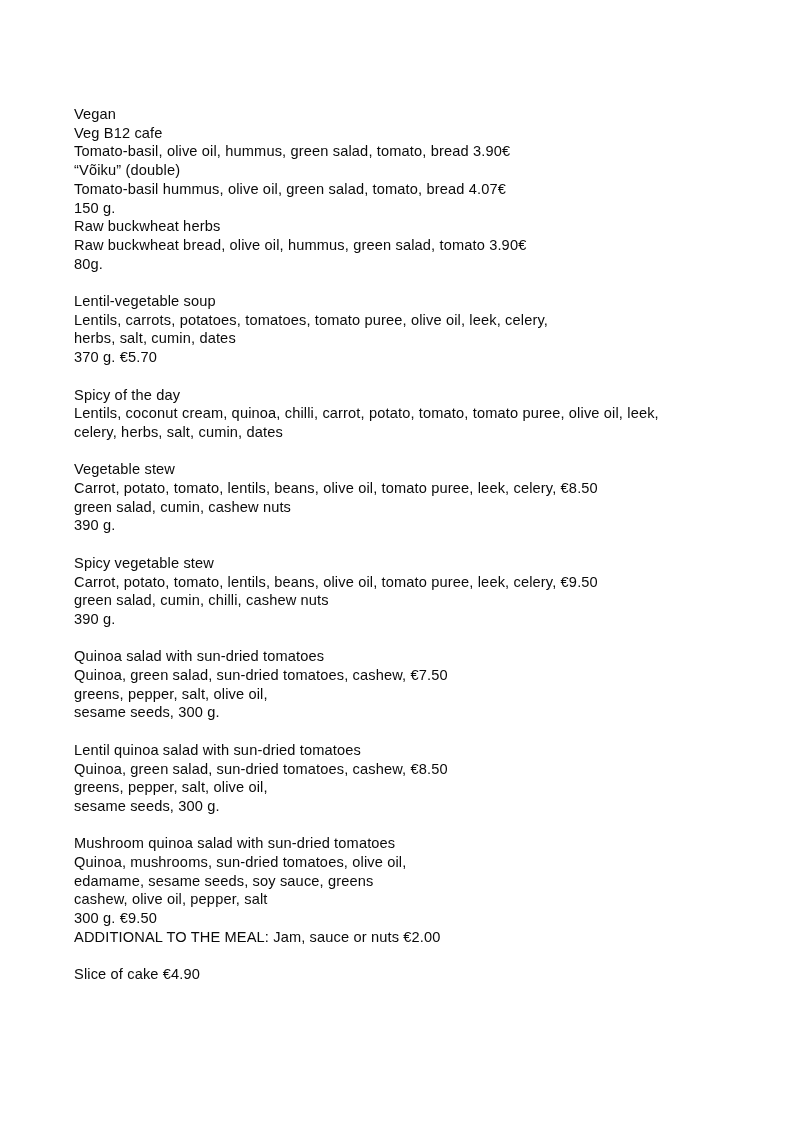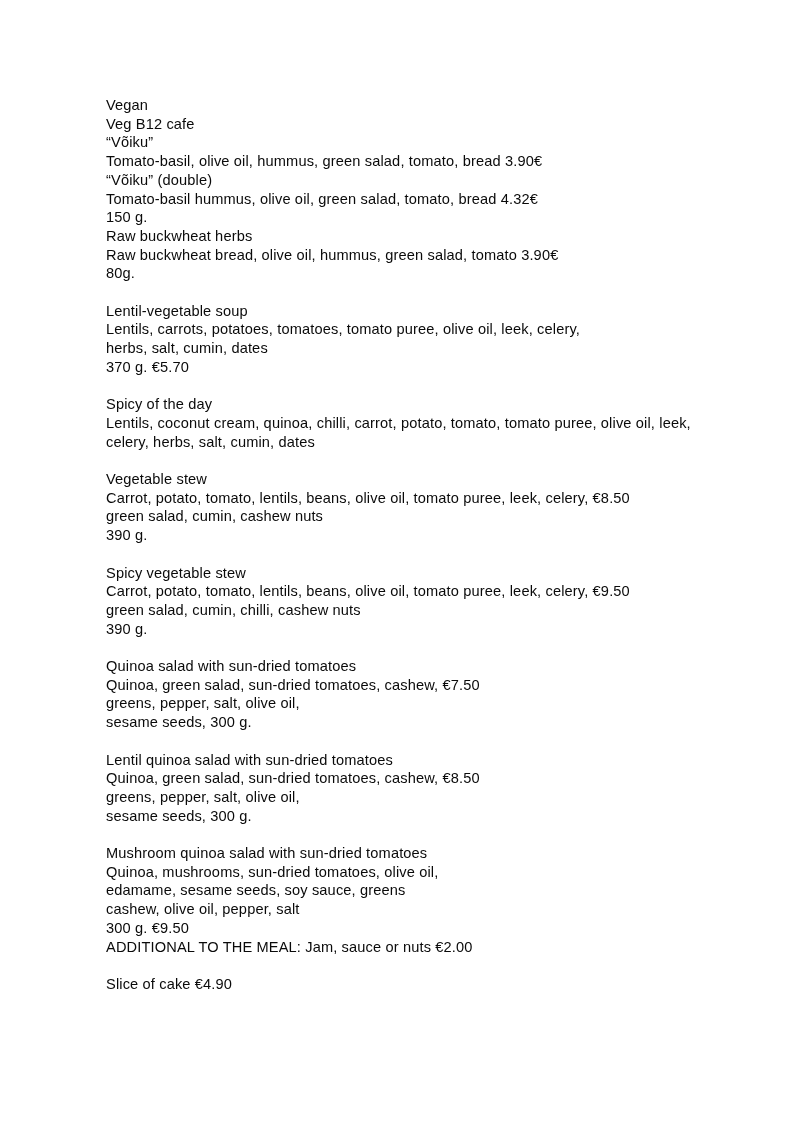--- a/index.html
+++ b/index.html
@@ -17,23 +17,22 @@
   .page {
     position: relative;
     width: 793px;
     height: 1122px;
     box-sizing: border-box;
     background: #ffffff;
   }
   .content {
     position: absolute;
     left: 74px;
-    top: 96px;
+    top: 105px;
     width: 660px;
-    margin-left: 32px;
   }
   .line {
     font-size: 14.6px;
     line-height: 18.7px;
     white-space: pre-wrap;
     letter-spacing: 0.01em;
     color: #0a0a0a;
   }
   .spacer {
     height: 18.7px;
@@ -44,24 +43,23 @@
 
 <div class="page">
   <div class="content">
 
     <div>
       <div class="line">Vegan</div>
       <div class="line">Veg B12 cafe</div>
     </div>
 
     <div>
-      <div class="line">“Võiku”</div>
       <div class="line">Tomato-basil, olive oil, hummus, green salad, tomato, bread 3.90€</div>
       <div class="line">“Võiku” (double)</div>
-      <div class="line">Tomato-basil hummus, olive oil, green salad, tomato, bread 4.32€</div>
+      <div class="line">Tomato-basil hummus, olive oil, green salad, tomato, bread 4.07€</div>
       <div class="line">150 g.</div>
       <div class="line">Raw buckwheat herbs</div>
       <div class="line">Raw buckwheat bread, olive oil, hummus, green salad, tomato 3.90€</div>
       <div class="line">80g.</div>
     </div>
 
     <div class="spacer"></div>
 
     <div>
       <div class="line">Lentil-vegetable soup</div>

